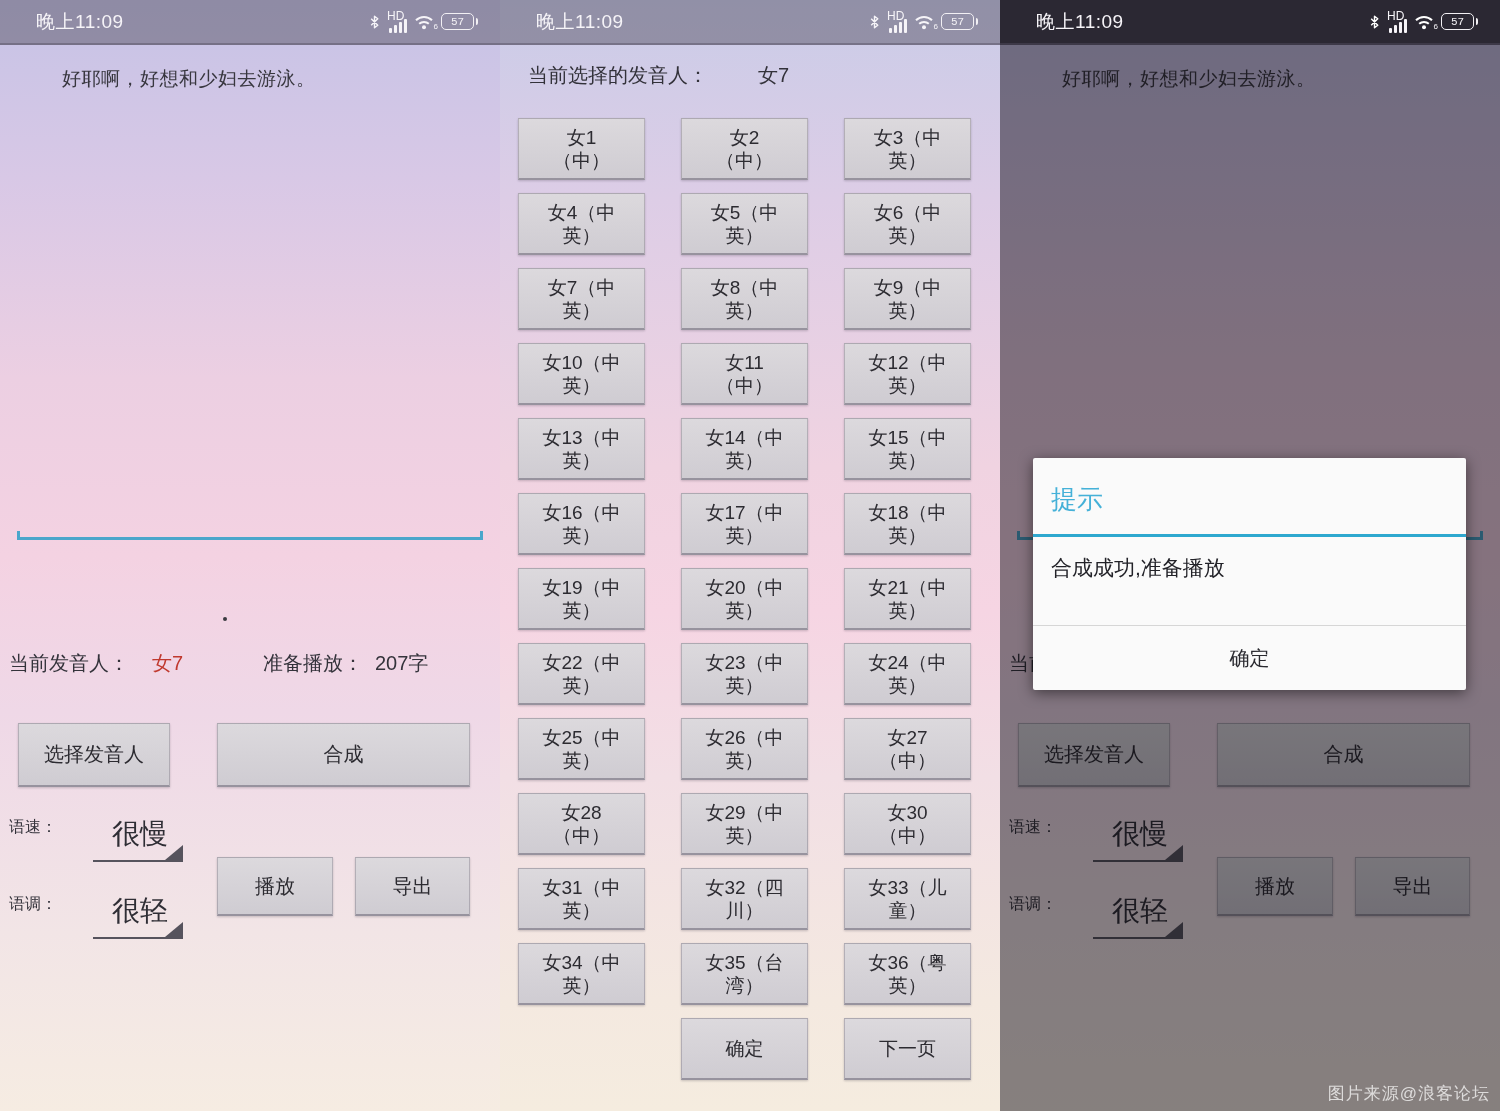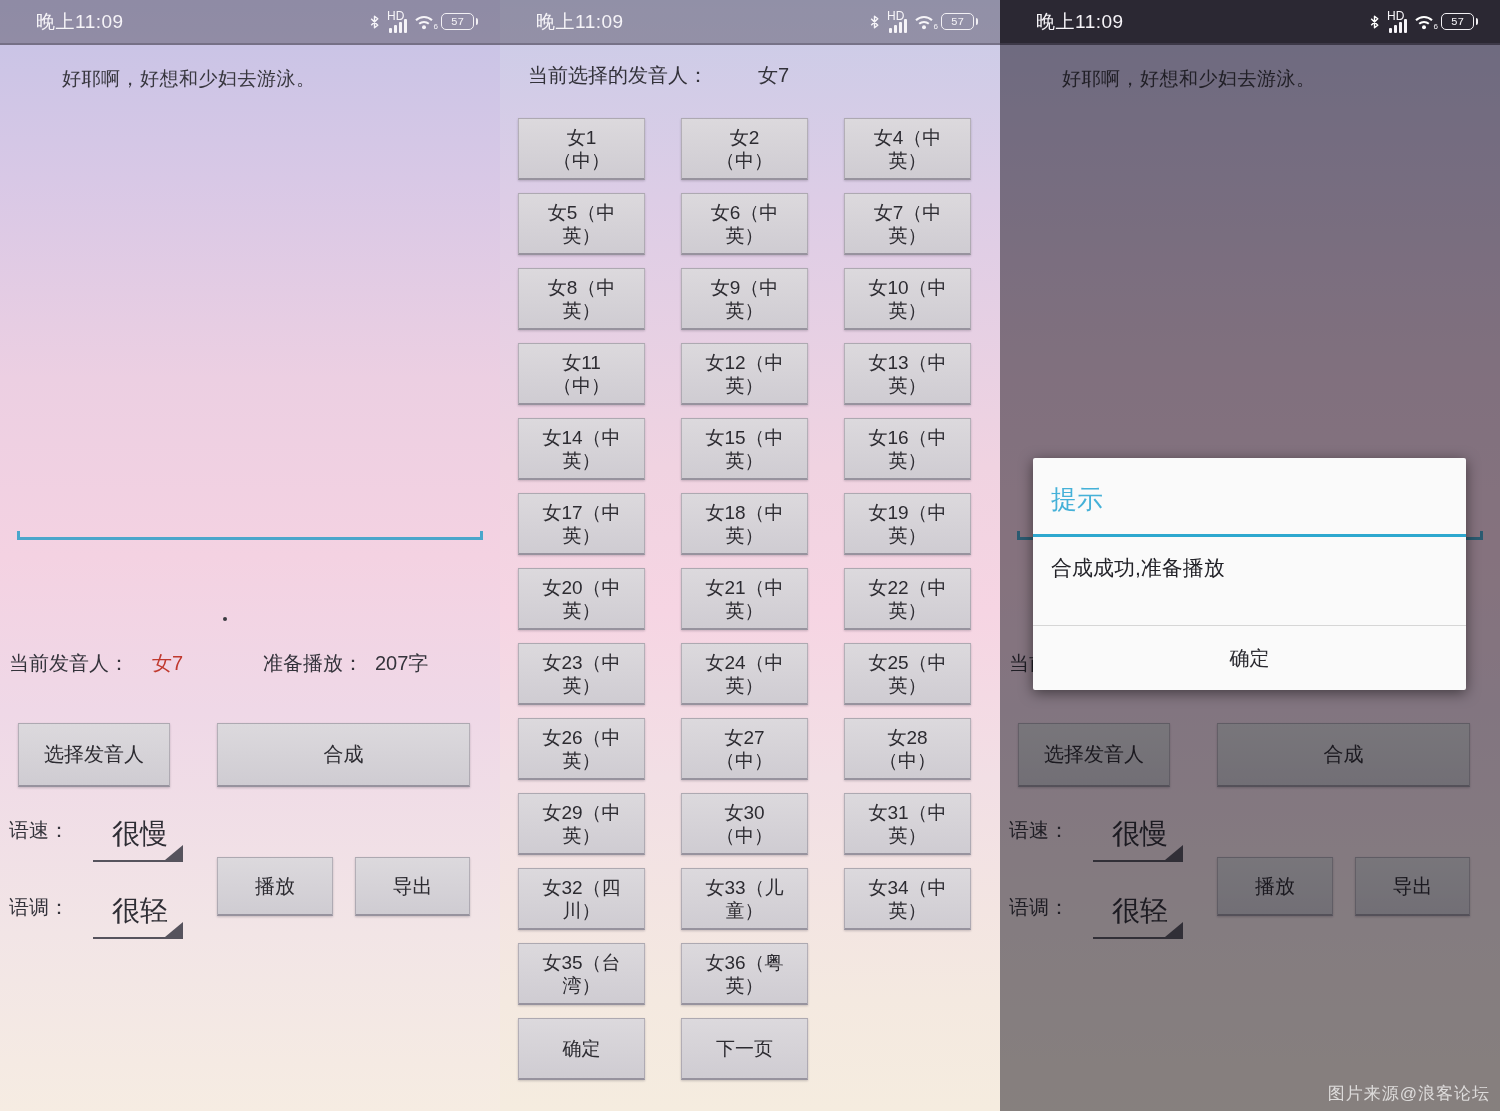--- a/index.html
+++ b/index.html
@@ -36,21 +36,21 @@
     display:flex; align-items:center; justify-content:center; font-family:inherit; cursor:pointer; }
   .toptext { position:absolute; left:30px; top:66px; font-size:19px; color:#38373f; letter-spacing:0.5px;margin-left:32px; }
   .underline { position:absolute; left:17px; top:537px; width:466px; height:3px; background:#4aa6cb; }
   .underline::before,.underline::after { content:""; position:absolute; bottom:0; width:3px; height:9px; background:#4aa6cb; }
   .underline::before { left:0; } .underline::after { right:0; }
   .meta { position:absolute; top:628px; left:0; width:100%; height:28px; font-size:20px; color:#34333b;margin-top:22px; }
   .meta span { position:absolute; white-space:nowrap; }
   .m-voice { left:152px; color:#c0392e; }
   .m-lbl1 { left:9px; } .m-lbl2 { left:263px; } .m-cnt { left:375px; }
   .stray { position:absolute; left:223px; top:617px; width:4px; height:4px; border-radius:50%; background:#3a3a40; }
-  .lbl { position:absolute; font-size:20px; color:#34333b; white-space:nowrap; }
+  .lbl { position:absolute; font-size:16px; color:#34333b; white-space:nowrap; }
   .spin-val { position:absolute; font-size:28px; color:#2f2e35; white-space:nowrap;margin-left:12px; }
   .spin-line { position:absolute; height:2px; background:#56535d; }
   .spin-line::after { content:""; position:absolute; right:0; bottom:2px; width:0; height:0;
     border-left:18px solid transparent; border-bottom:15px solid #56535d; }
 
   
   .picker-head { position:absolute; top:62px; left:28px; font-size:20px; color:#33323a; }
   .picker-head .val { margin-left:50px; }
   .voice-grid { position:absolute; left:18px; top:118px; width:453px;
     display:grid; grid-template-columns:repeat(3,127px); column-gap:36px; row-gap:13px; }
@@ -172,20 +172,23 @@
     </div>
 
     <div class="voice-grid">
       <button class="app-btn voice-btn">
           <span>女1（中）</span>
         </button>
       <button class="app-btn voice-btn">
           <span>女2（中）</span>
         </button>
       <button class="app-btn voice-btn">
+          <span>女3（中英）</span>
+        </button>
+      <button class="app-btn voice-btn">
           <span>女4（中英）</span>
         </button>
       <button class="app-btn voice-btn">
           <span>女5（中英）</span>
         </button>
       <button class="app-btn voice-btn">
           <span>女6（中英）</span>
         </button>
       <button class="app-btn voice-btn">
           <span>女7（中英）</span>

